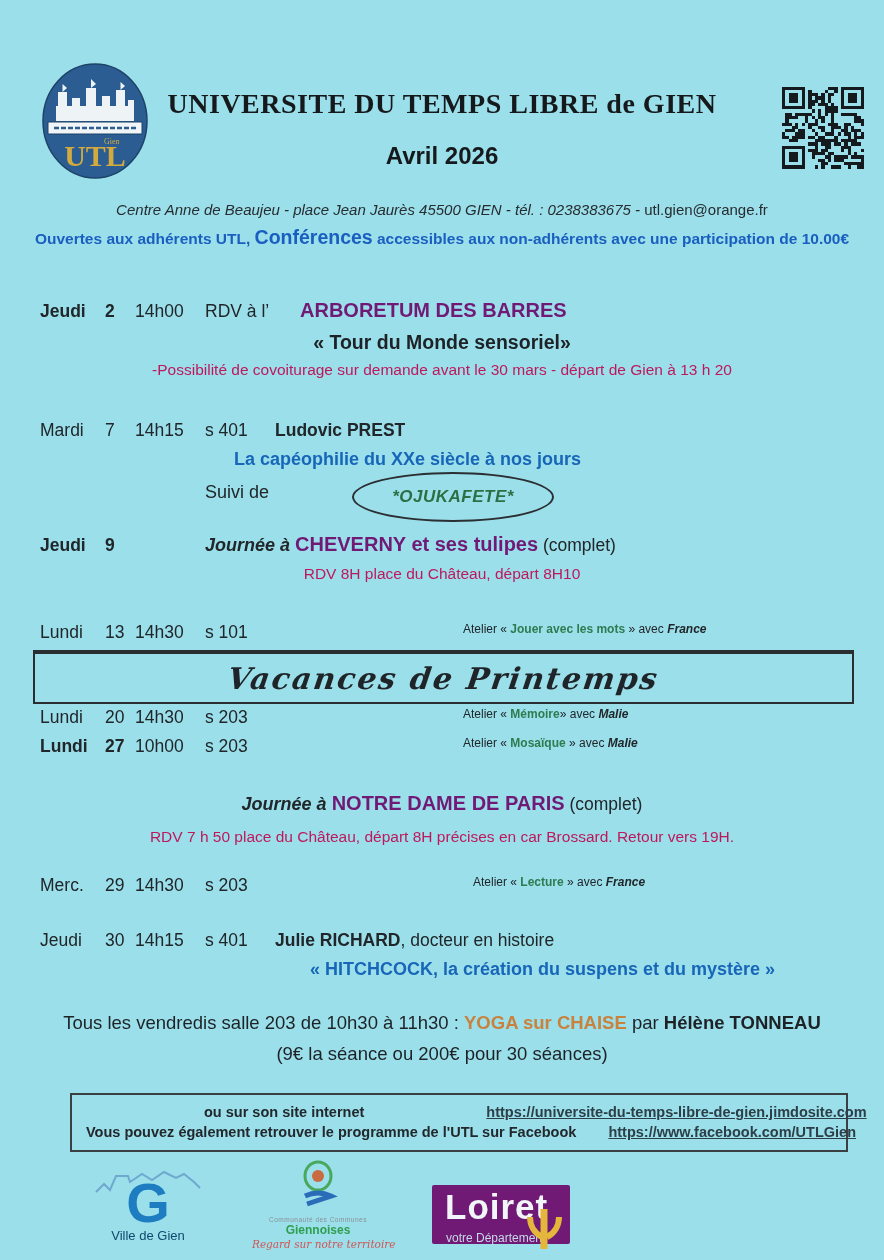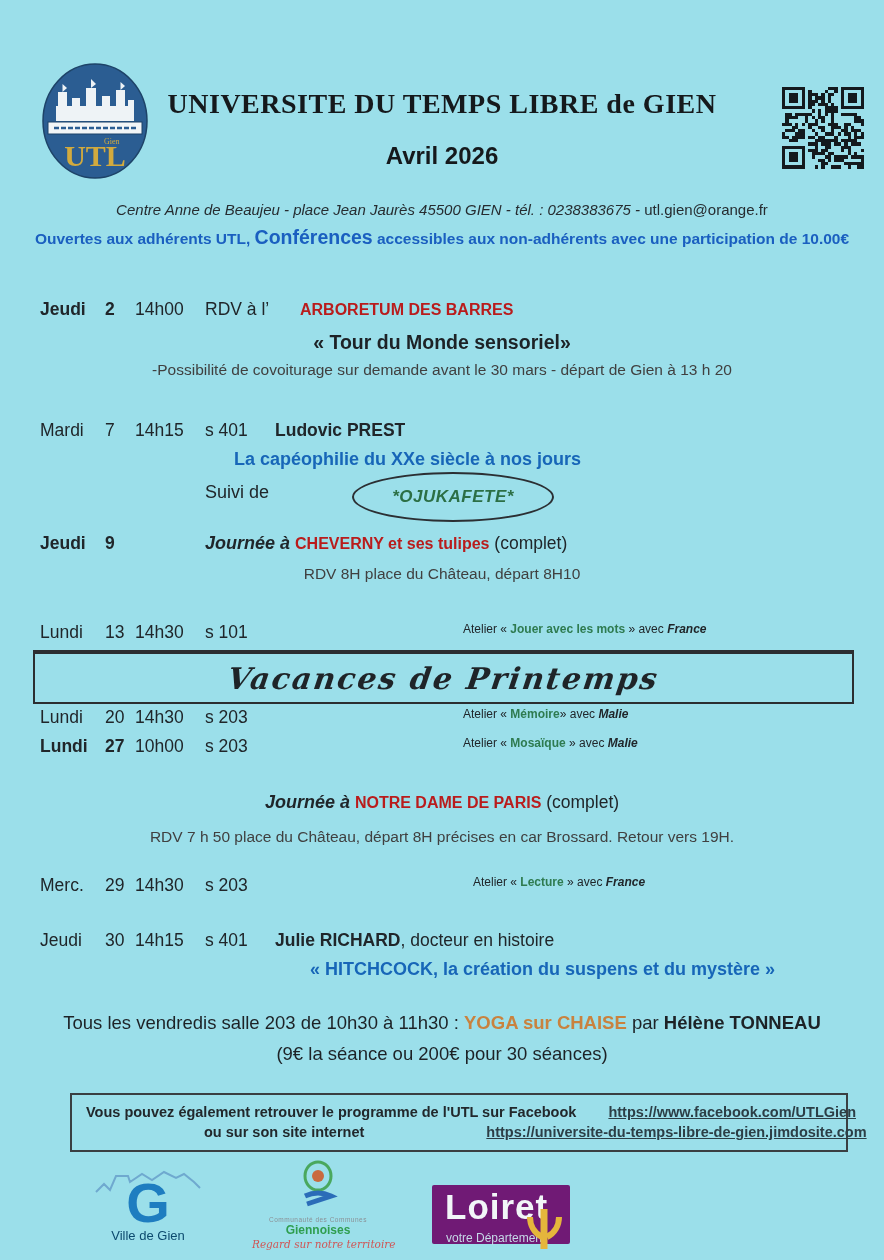--- a/index.html
+++ b/index.html
@@ -26,23 +26,23 @@
 
   
   .row{left:40px;font-size:17.5px;}
   .cday{display:inline-block;width:65px;}
   .cnum{display:inline-block;width:30px;}
   .ctime{display:inline-block;width:70px;}
   .croom{display:inline-block;width:70px;}
   .cloc{display:inline-block;width:95px;}
   .b{font-weight:bold;}
   .bi{font-weight:bold;font-style:italic;}
-  .event-title{font-weight:bold;font-size:16px;color:#b91c1c;margin-top:16px;}
+  .event-title{font-weight:bold;font-size:20px;color:#701a75;margin-top:16px;}
   .sub-title{top:331px;font-weight:bold;font-size:19.5px;color:#1d2226;}
-  .note{font-size:15.5px;color:#404040;}
+  .note{font-size:15.5px;color:#be185d;}
   .topic-blue{font-weight:bold;font-size:18px;color:#1766b8;}
   .green{color:#2e7b50;font-weight:bold;}
   .oval{left:352px;top:472px;width:198px;height:46px;border:2px solid #2b2f33;border-radius:50%;
         display:flex;align-items:center;justify-content:center;}
   .oval span{font-weight:bold;font-style:italic;font-size:17px;color:#2c6f45;letter-spacing:.5px;}
   .complet{font-weight:normal;font-size:17.5px;}
   .atelier{position:absolute;left:423px;top:0;font-size:12px;}
 
   
   .banner{left:33px;right:30px;top:650px;height:48px;border:2px solid #2b2e31;border-top-width:4px;
@@ -407,27 +407,27 @@
     <span class="cday">Jeudi</span><span class="cnum">30</span><span class="ctime">14h15</span><span class="croom">s 401</span><span class="b">Julie RICHARD</span><span>, docteur en histoire</span>
   </div>
   <div class="abs topic-blue" style="left:310px;top:959px;">« HITCHCOCK, la création du suspens et du mystère »</div>
 
   <div class="abs center yoga">
     <span>Tous les vendredis salle 203 de 10h30 à 11h30 : </span><span class="orange">YOGA sur CHAISE</span><span> par </span><span class="b">Hélène TONNEAU</span>
   </div>
   <div class="abs center price">(9€ la séance ou 200€ pour 30 séances)</div>
 
   <div class="abs fbbox">
+    <div class="fbline fb2">
+      <span class="txt">ou sur son site internet</span>
+      <span class="lnk">https://universite-du-temps-libre-de-gien.jimdosite.com</span>
+    </div>
     <div class="fbline fb1">
       <span class="txt">Vous pouvez également retrouver le programme de l'UTL sur Facebook</span>
       <span class="lnk">https://www.facebook.com/UTLGien</span>
-    </div>
-    <div class="fbline fb2">
-      <span class="txt">ou sur son site internet</span>
-      <span class="lnk">https://universite-du-temps-libre-de-gien.jimdosite.com</span>
     </div>
   </div>
 
   <div class="abs logo-gien">
     <svg width="116" height="62" viewBox="0 0 116 62">
       <path d="M6 26 L14 18 L20 24 L26 10 L38 10 L40 16 L52 8 L62 14 L74 6 L86 12 L94 8 L104 16 L110 22" fill="none" stroke="#6fa9cf" stroke-width="2"></path>
       <text x="58" y="56" text-anchor="middle" font-size="56" font-weight="bold" fill="#1e7dc0" font-family="Liberation Sans, sans-serif">G</text>
     </svg>
     <div class="lbl">Ville de Gien</div>
   </div>

